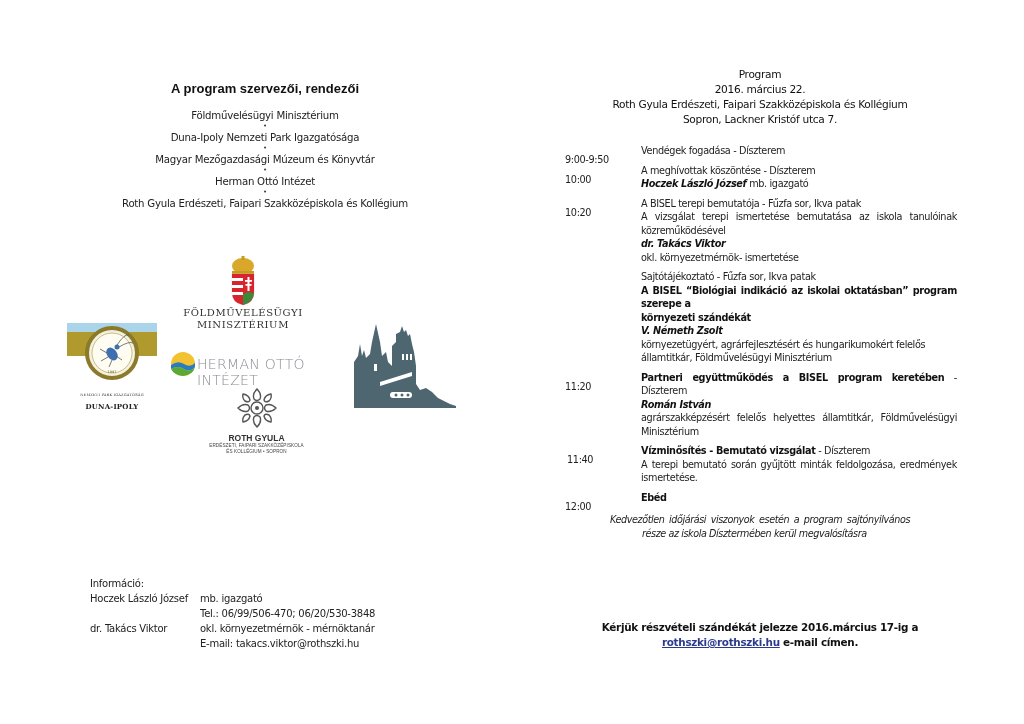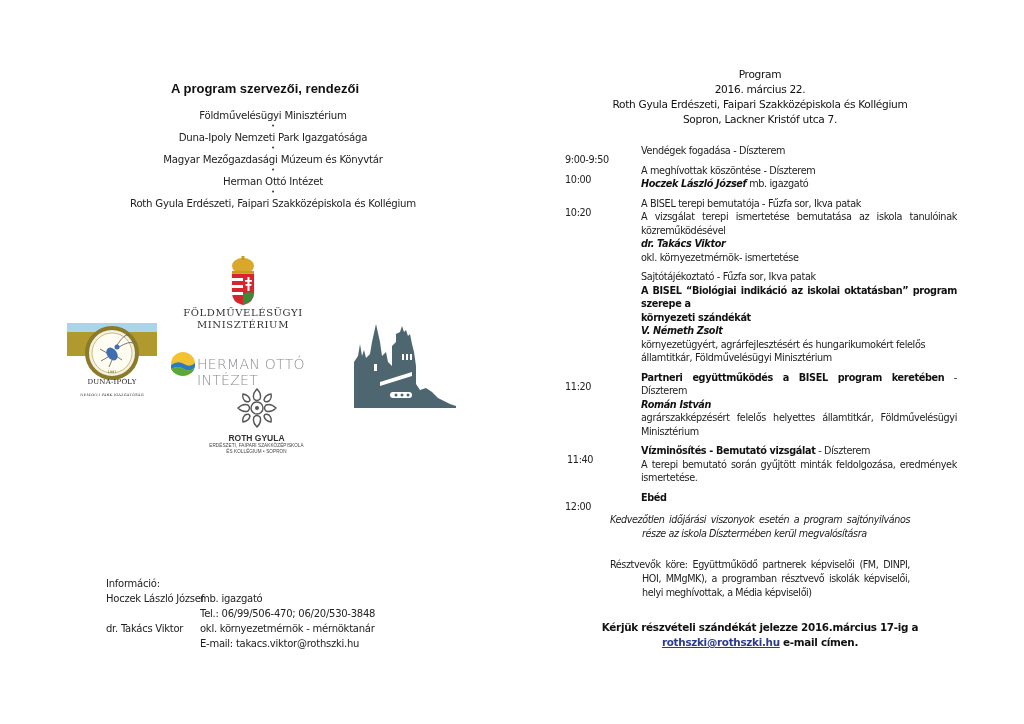--- a/index.html
+++ b/index.html
@@ -9,35 +9,35 @@
   .page { position: absolute; inset: 0; }
 
   
   .left-title {
     position: absolute; left: 130px; top: 81px; width: 270px;
     text-align: center; font-weight: bold; font-size: 13px; color: #111;
   }
   .organizers {
     position: absolute; left: 120px; top: 110px; width: 290px;
     text-align: center; font-size: 10.2px; color: #222;
-    font-family: "DejaVu Sans", sans-serif; letter-spacing: -0.25px; margin-left: 8px;
+    font-family: "DejaVu Sans", sans-serif; letter-spacing: -0.25px;
   }
   .org-item { height: 12px; line-height: 12px; }
   .org-dot { height: 10px; line-height: 8px; font-size: 7px; color: #444; }
 
   .logo { position: absolute; }
   .logo-fm { left: 178px; top: 256px; width: 130px; height: 76px; text-align: center; }
   .fm-text {
     font-family: "DejaVu Serif", serif; font-size: 10px; letter-spacing: 0.6px;
     color: #333; line-height: 11px; margin-top: 1px;
   }
   .logo-duna { left: 67px; top: 323px; width: 90px; height: 80px; }
   .duna-band { position: absolute; left: 0; width: 90px; }
-  .duna-text1 { position: absolute; left: 0; top: 55px; width: 90px; text-align: center;
-    font-family: "DejaVu Serif", serif; font-size: 7px; font-weight: normal; color: #222; letter-spacing: 0.2px; }
+  .duna-text1 { position: absolute; left: 0; top: 79px; width: 90px; text-align: center;
+    font-family: "DejaVu Serif", serif; font-size: 7px; font-weight: bold; color: #222; letter-spacing: 0.2px; }
   .duna-text2 { position: absolute; left: 0; top: 70px; width: 90px; text-align: center;
     font-family: "DejaVu Serif", serif; font-size: 3.6px; color: #333; letter-spacing: 0.2px; }
 
   .logo-herman { left: 170px; top: 350px; width: 172px; height: 28px; }
   .herman-text {
     position: absolute; left: 27px; top: 6px;
     font-family: "DejaVu Sans", sans-serif; font-size: 14px; letter-spacing: 0.3px;
     color: #8a8a92; font-weight: 300;
   }
   .logo-castle { left: 350px; top: 322px; width: 108px; height: 88px; }
@@ -47,21 +47,21 @@
     color: #333; margin-top: 2px; line-height: 10px; }
   .roth-sub { font-family: "Liberation Sans", sans-serif; font-size: 4.6px; color: #444;
     line-height: 6px; letter-spacing: 0.1px; }
 
   .info {
     position: absolute; left: 90px; top: 576px; width: 300px;
     font-family: "DejaVu Sans", sans-serif; font-size: 10px; color: #222;
     letter-spacing: -0.25px;
   }
   .info-row { height: 15px; line-height: 15px; position: relative; }
-  .info-row .c1 { position: absolute; left: 16px; text-align: right; }
+  .info-row .c1 { position: absolute; left: 0; text-align: right; }
   .info-row .c2 { position: absolute; left: 110px; white-space: nowrap; }
 
   
   .prog-header {
     position: absolute; left: 600px; top: 67px; width: 320px; text-align: center;
     font-family: "DejaVu Sans", sans-serif; font-weight: normal; font-size: 10.6px; color: #111;
     letter-spacing: -0.3px;
   }
   .prog-header div { height: 15px; line-height: 15px; }
 
@@ -289,24 +289,19 @@
       <span class="sched-time">12:00</span>
       <div class="sched-line b">Ebéd</div>
     </div>
   </div>
 
   <div class="note">
     <div class="l1">Kedvezőtlen időjárási viszonyok esetén a program sajtónyilvános</div>
     <div class="l2">része az iskola Dísztermében kerül megvalósításra</div>
   </div>
 
-  <div class="participants">
-    <div class="l1">Résztvevők köre: Együttműködő partnerek képviselői (FM, DINPI,</div>
-    <div class="ind j">HOI, MMgMK), a programban résztvevő iskolák képviselői,</div>
-    <div class="ind">helyi meghívottak, a Média képviselői)</div>
-  </div>
 
   <div class="rsvp">
     <div>Kérjük részvételi szándékát jelezze 2016.március 17-ig a</div>
     <div><a>rothszki@rothszki.hu</a><span> e-mail címen.</span></div>
   </div>
 
 </div>
 
 </body></html>

